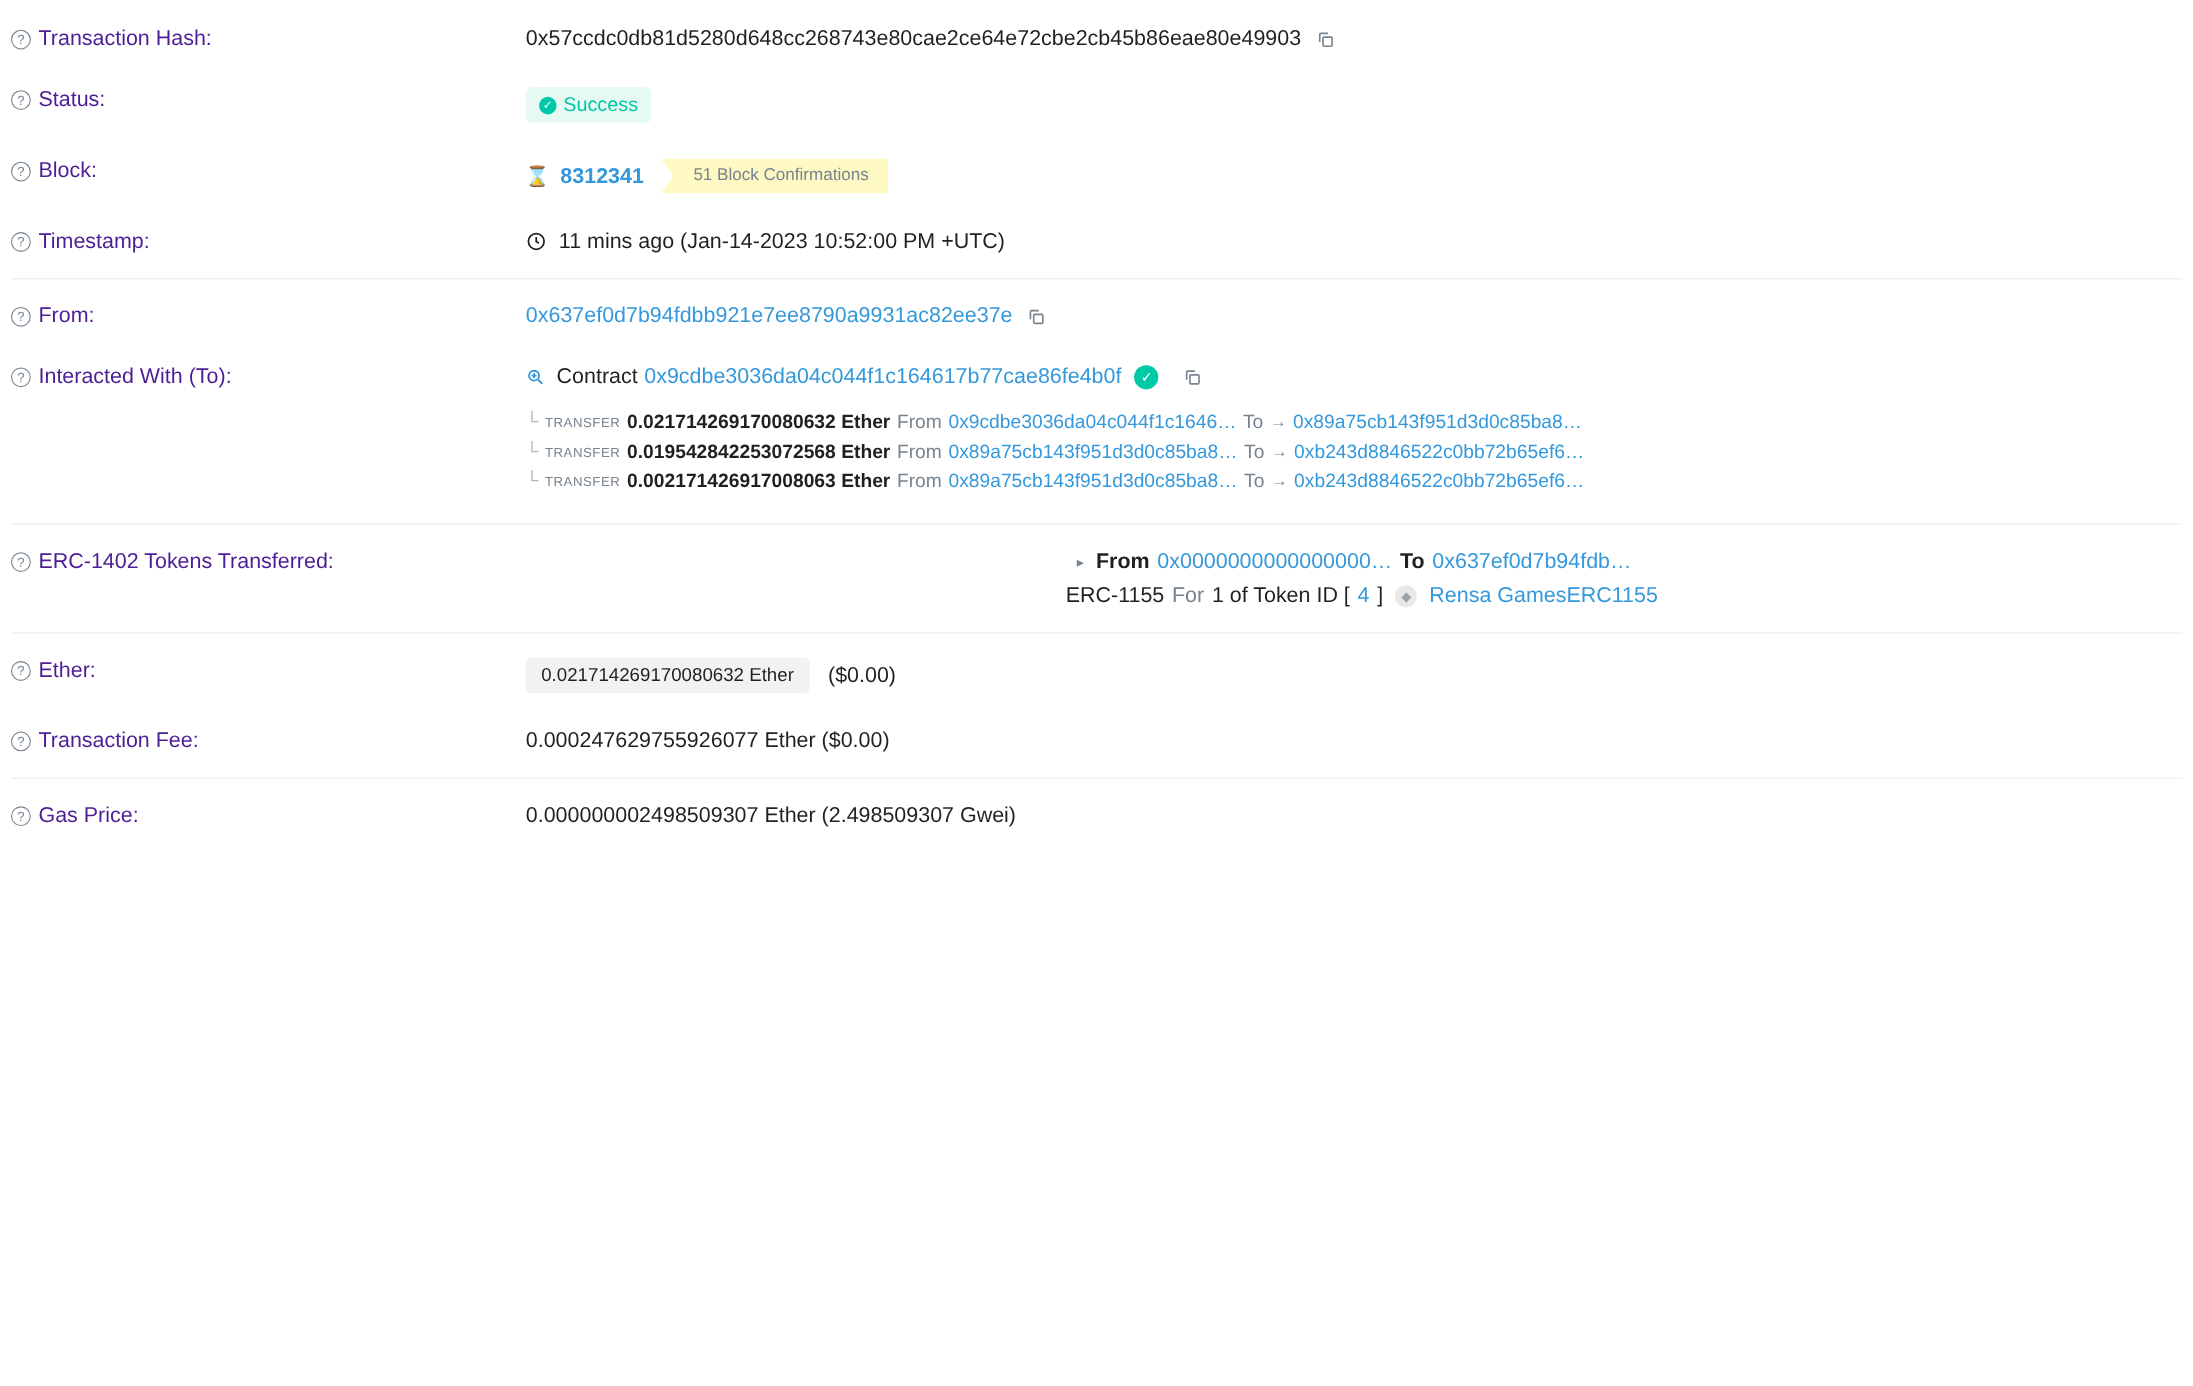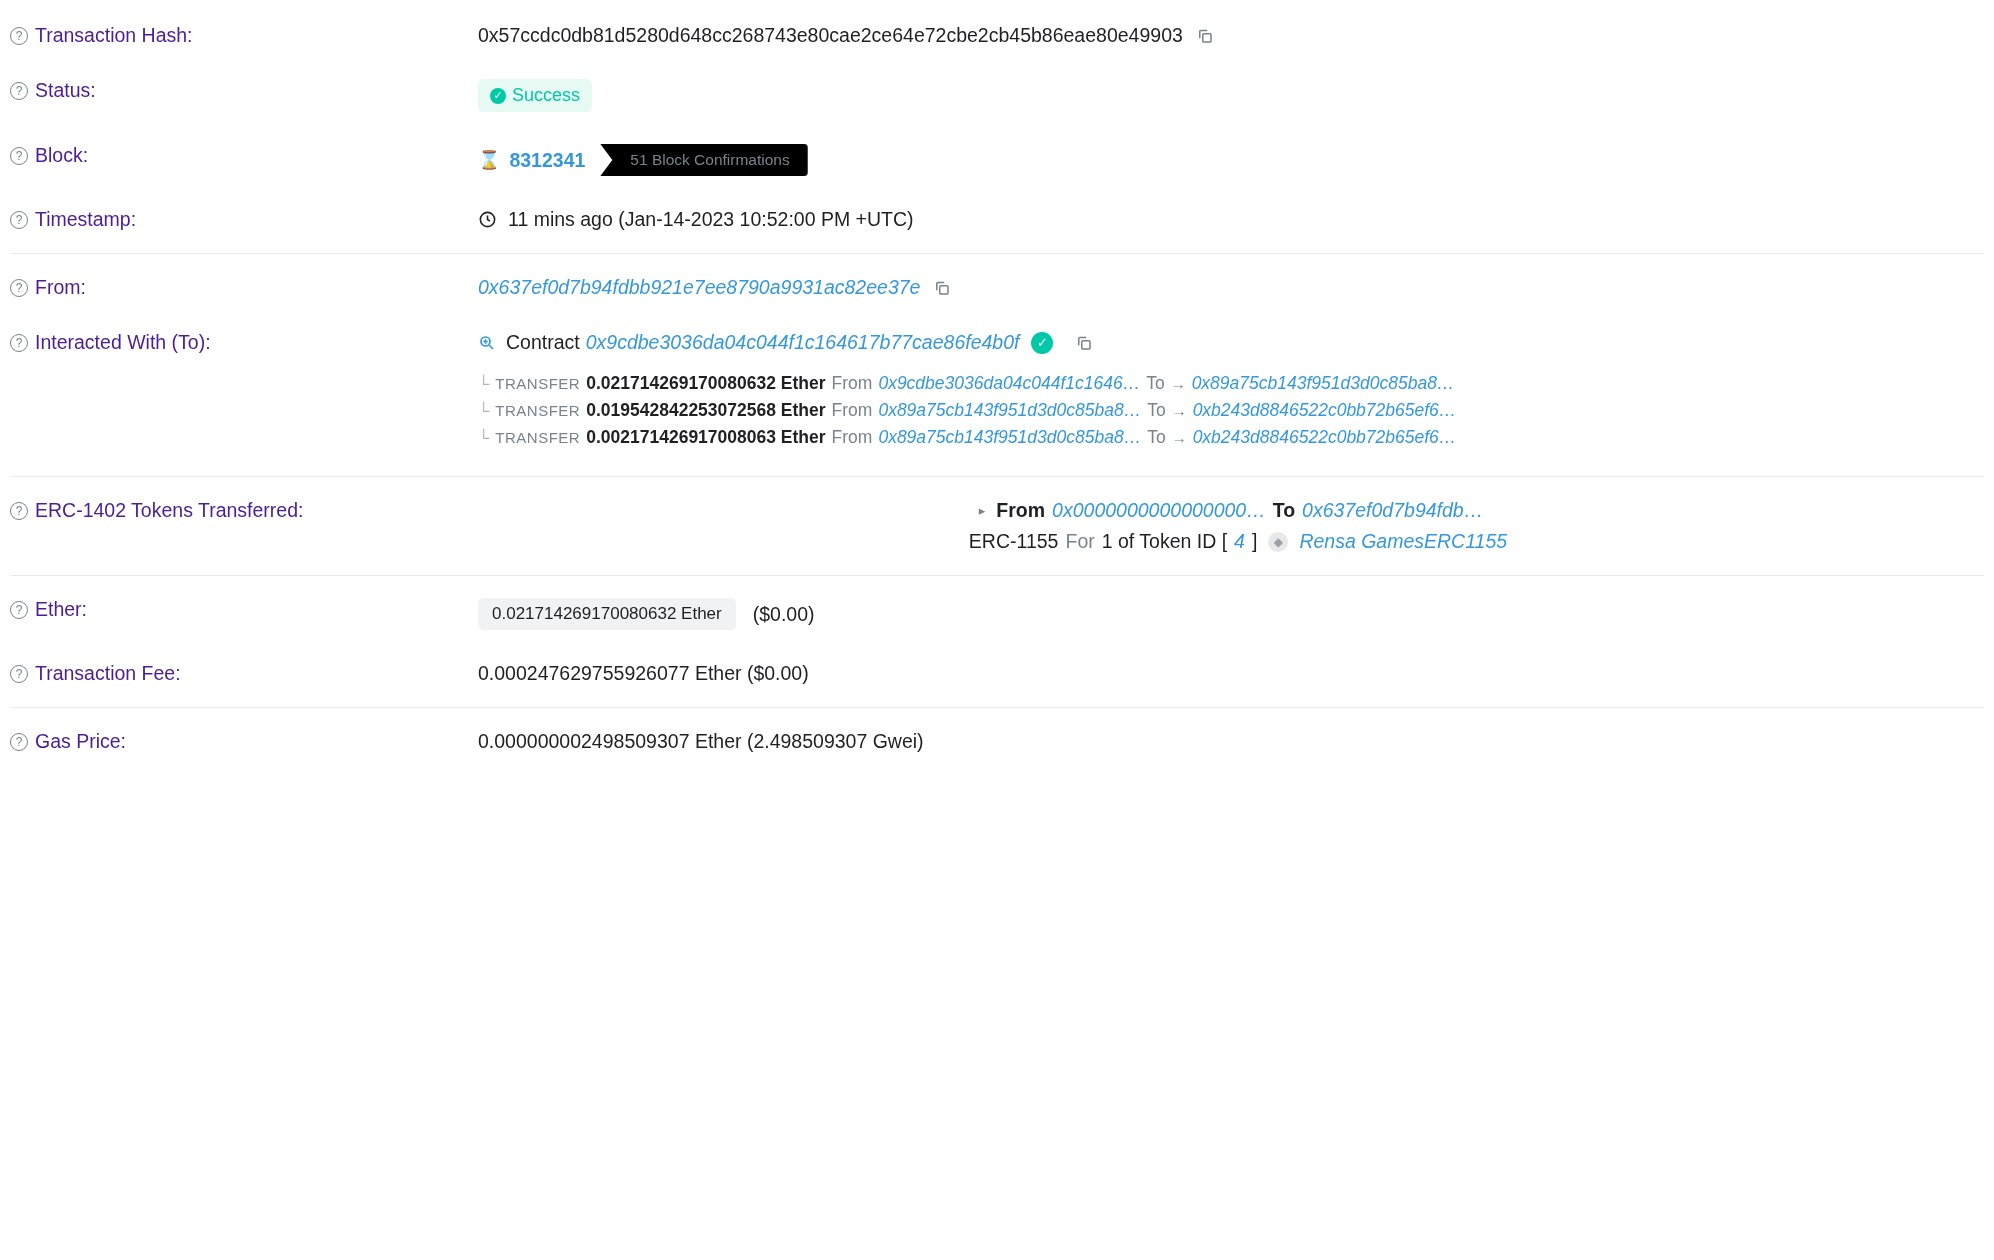--- a/index.html
+++ b/index.html
@@ -76,42 +76,42 @@
     color: #fff;
     font-size: 11px;
   }
   .hourglass-icon {
     color: #3498db;
     font-size: 18px;
     margin-right: 4px;
   }
   .block-link { color: #3498db; font-weight: 700; }
   .confirmations {
-    background: #000000;
+    background: #fef9c3;
     color: #77838f;
     padding: 7px 18px 7px 30px;
     font-size: 15.5px;
     position: relative;
     margin-left: 10px;
     clip-path: polygon(0 0, 100% 0, 100% 100%, 0 100%, 12px 50%);
     border-radius: 0 4px 4px 0;
   }
   .clock-icon {
     width: 19px;
     height: 19px;
     display: inline-flex;
     margin-right: 6px;
   }
   .clock-icon svg { width: 100%; height: 100%; }
   hr.divider {
     border: none;
     border-top: 1.3px solid #e7eaf3;
     margin: 6px 0;
   }
-  .link-blue { color: #3498db; font-style: italic; }
+  .link-blue { color: #3498db; }
   .search-icon {
     width: 18px;
     height: 18px;
     color: #3498db;
     display: inline-flex;
     margin-right: 4px;
   }
   .search-icon svg { width: 100%; height: 100%; }
   .verified-badge {
     width: 22px;
@@ -132,21 +132,21 @@
   .transfer-row {
     display: flex;
     align-items: center;
     gap: 6px;
     font-size: 17.5px;
     margin: 6px 0;
     flex-wrap: nowrap;
     white-space: nowrap;
   }
   .corner-icon { color: #b0b6bd; font-size: 16px; }
-  .transfer-label { color: #77838f; font-size: 15px; letter-spacing: 0.5px; }
+  .transfer-label { color: #77838f; font-size: 12px; letter-spacing: 0.5px; }
   .muted { color: #77838f; }
   .arrow-icon { color: #77838f; font-size: 15px; }
   .caret-icon { color: #77838f; font-size: 13px; margin-right: 4px; }
   .bold { font-weight: 700; }
   .token-icon {
     width: 20px;
     height: 20px;
     background: #e8e8e8;
     border-radius: 50%;
     display: inline-flex;

